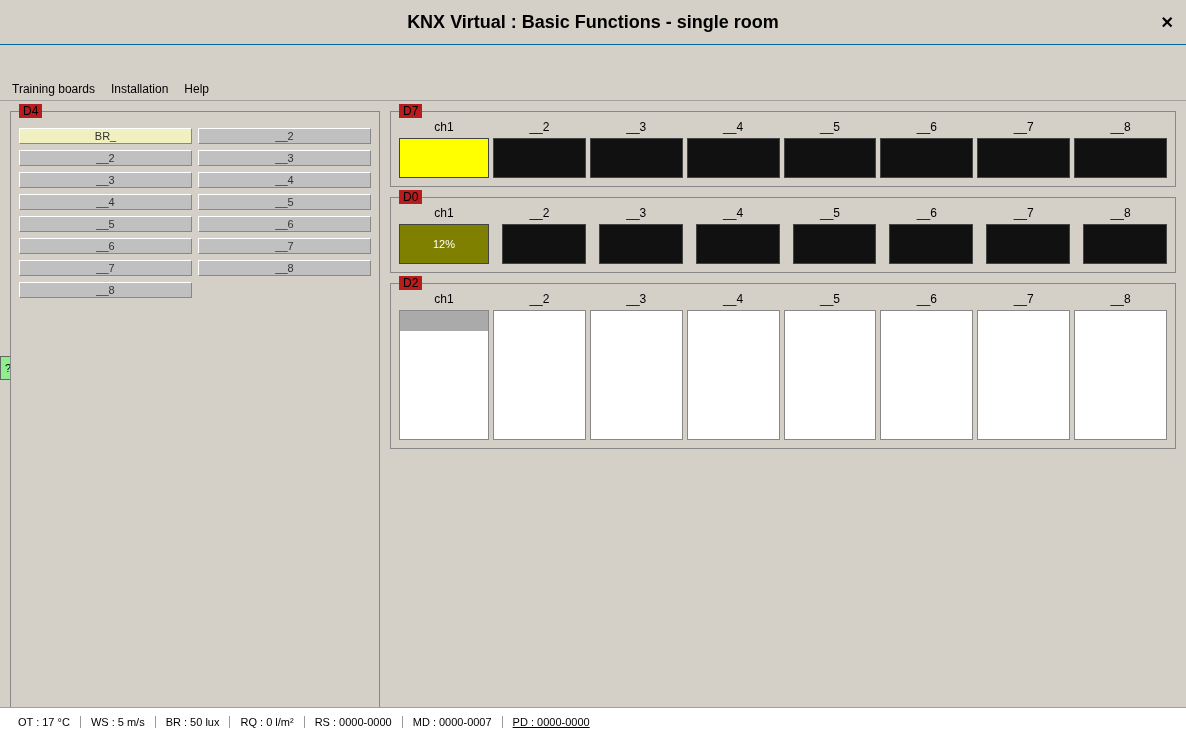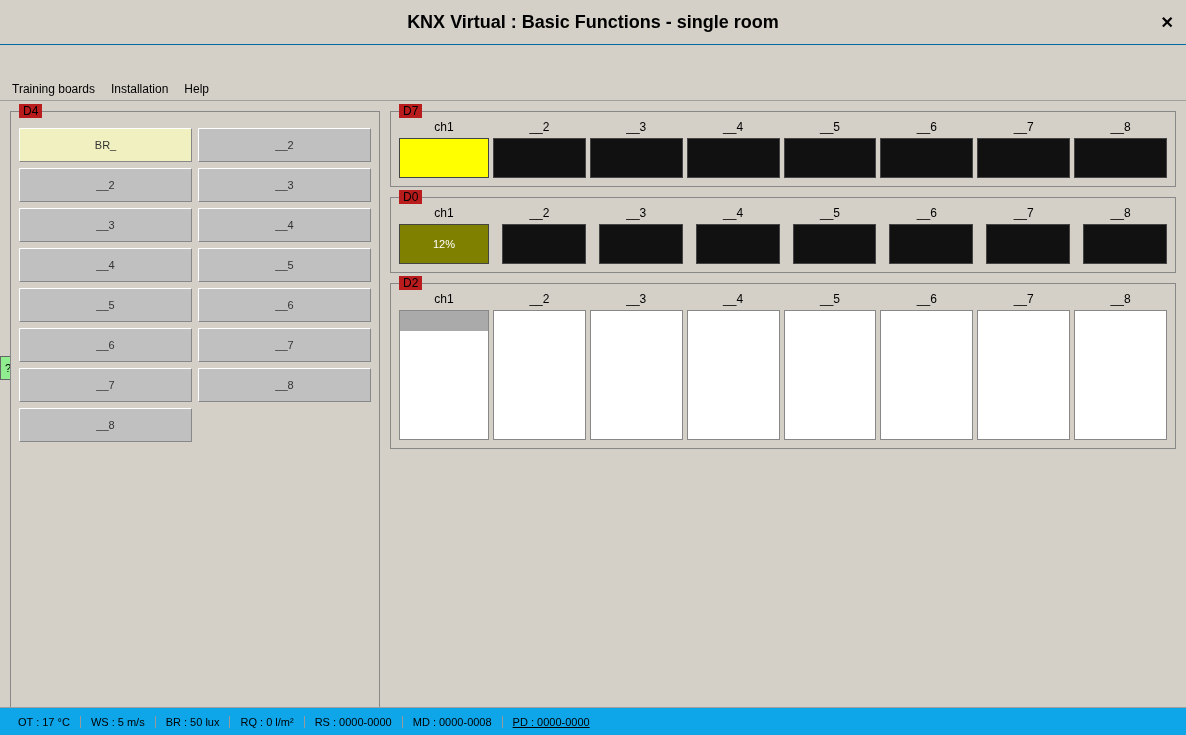--- a/index.html
+++ b/index.html
@@ -84,21 +84,21 @@
       display: grid;
       grid-template-columns: 1fr 1fr;
       gap: 6px;
       margin-top: 8px;
     }
     .d4-btn {
       background: #c0c0c0;
       border: 1px solid #888;
       border-top-color: #fff;
       border-left-color: #fff;
-      height: 34px;
+      height: 16px;
       display: flex;
       align-items: center;
       justify-content: center;
       cursor: pointer;
       font-size: 11px;
       color: #333;
     }
     .d4-btn.btn-yellow {
       background: #f0f0c0;
     }
@@ -190,21 +190,21 @@
       width: 100%;
     }
 
     
     #status-bar {
       position: absolute;
       bottom: 0;
       left: 0;
       right: 0;
       height: 28px;
-      background: #0ea5e9;
+      background: #ffffff;
       border-top: 1px solid #a0a0a0;
       display: flex;
       align-items: center;
       padding: 0 8px;
       font-size: 11px;
       gap: 0;
     }
     .status-item {
       padding: 0 10px;
       border-right: 1px solid #999;
@@ -356,15 +356,15 @@
 
   </div>
 </div>
 
 <div id="status-bar">
   <span class="status-item">OT : 17 °C</span>
   <span class="status-item">WS : 5 m/s</span>
   <span class="status-item">BR : 50 lux</span>
   <span class="status-item">RQ : 0 l/m²</span>
   <span class="status-item">RS : 0000-0000</span>
-  <span class="status-item">MD : 0000-0008</span>
+  <span class="status-item">MD : 0000-0007</span>
   <span class="status-item">PD : 0000-0000</span>
 </div>
 
 </body></html>

